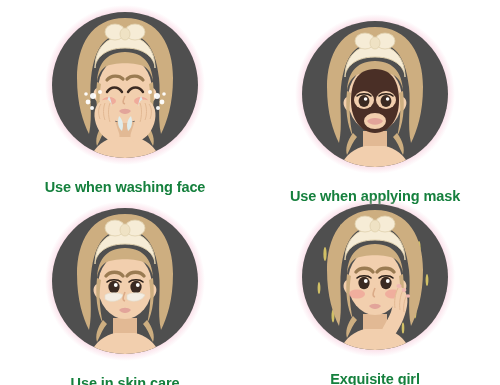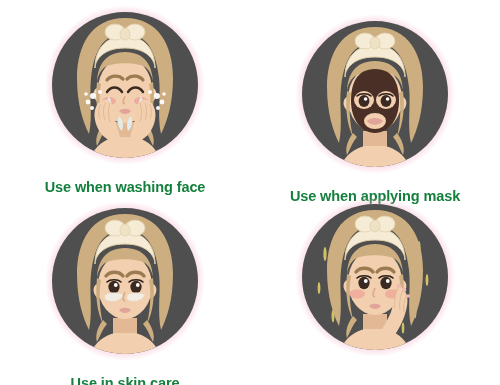--- a/index.html
+++ b/index.html
@@ -320,15 +320,16 @@
             <path d="M103 92 C100 98 99 106 100 112" stroke="#e2b994" stroke-width="1" fill="none"></path>
             <path d="M108 94 C105 100 104 108 105 114" stroke="#e2b994" stroke-width="1" fill="none"></path>
             <path d="M112 99 C109 104 108 111 109 116" stroke="#e2b994" stroke-width="1" fill="none"></path>
             <ellipse cx="104" cy="90" rx="2.6" ry="2" fill="#f0b9b2"></ellipse>
             <ellipse cx="109" cy="94" rx="2.4" ry="1.9" fill="#f0b9b2"></ellipse>
             <ellipse cx="113" cy="100" rx="2.2" ry="1.8" fill="#f0b9b2"></ellipse>
           </g>
         </g>
       </svg>
     </div>
+    <div class="caption">Exquisite girl</div>
   </div>
 
 </div>
 
 </body></html>

